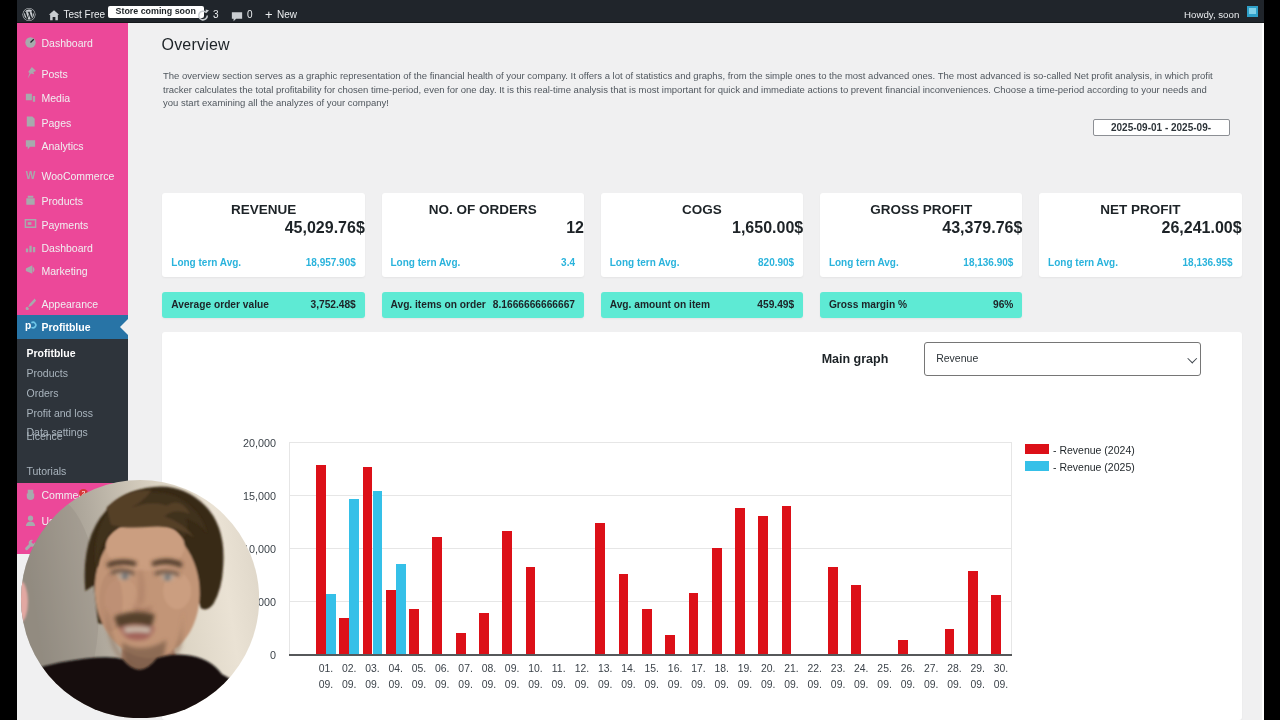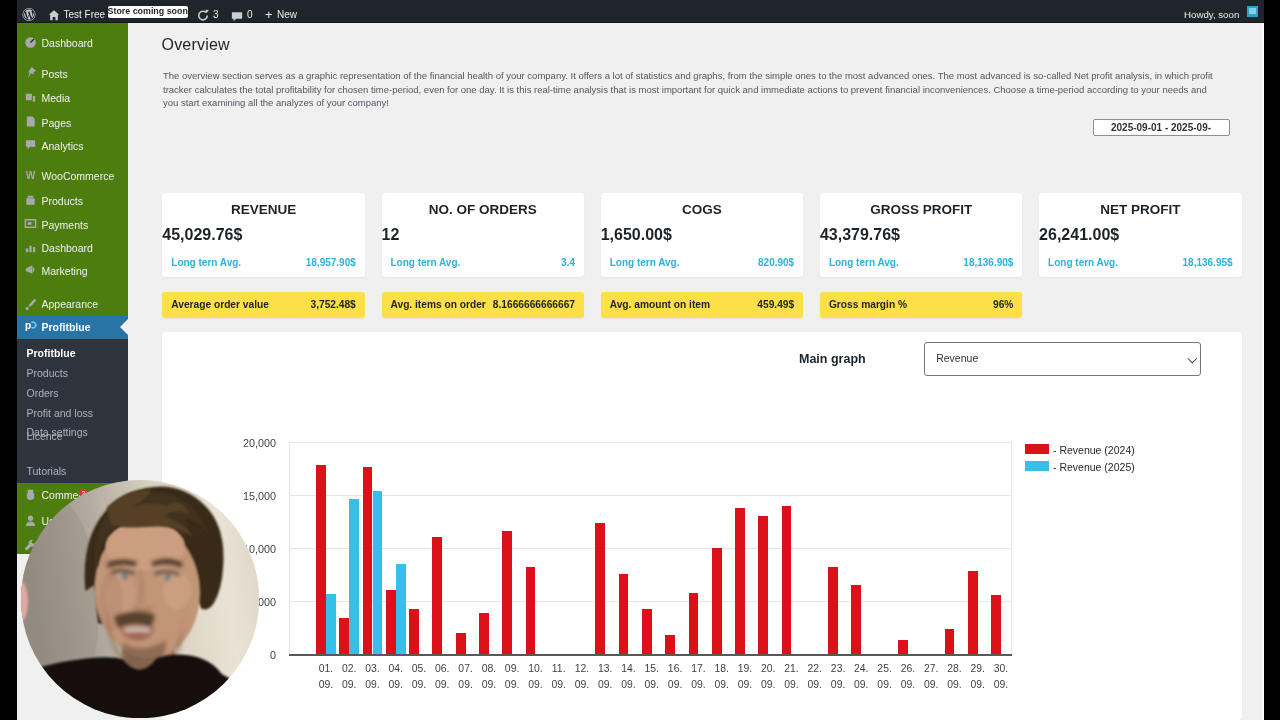--- a/index.html
+++ b/index.html
@@ -1,39 +1,39 @@
 <!DOCTYPE html>
 <html><head><meta charset="utf-8">
 <style>
 *{margin:0;padding:0;box-sizing:border-box;font-family:"Liberation Sans",sans-serif}
 html,body{width:1280px;height:720px;overflow:hidden;background:#000}
 #page{position:relative;width:1280px;height:720px;background:#000}
 #screen{position:absolute;left:17px;top:0;width:1247px;height:720px;background:#f0f0f1}
 #abar{position:absolute;left:17px;top:0;width:1247px;height:22.5px;background:#20252b;border-bottom:1.5px solid #14181b;color:#ebeef0;font-size:10px;z-index:3}
 .ab{position:absolute;top:4px;height:21px;line-height:21px;white-space:nowrap}
-#side{position:absolute;left:17px;top:22.5px;width:111px;height:531px;background:#4d7c0f;z-index:2}
+#side{position:absolute;left:17px;top:22.5px;width:111px;height:531px;background:#ec4899;z-index:2}
 .mr{position:absolute;left:0;width:111px;height:24.5px;color:#f0f0f1;font-size:10.5px}
 .mr span{position:absolute;left:24.5px;top:6.5px}
 .mi{position:absolute;left:6.5px;top:5px;width:13px;height:13px}
 #sub{position:absolute;left:0;top:316.5px;width:111px;height:144px;background:#2e343b}
 #active{position:absolute;left:0;top:-24px;width:111px;height:24px;background:#2874a6;color:#fff;font-size:10.5px}
 #active span{position:absolute;left:24.5px;top:6px;font-weight:bold}
 #arrow{position:absolute;right:0;top:4px;width:0;height:0;border-top:8px solid transparent;border-bottom:8px solid transparent;border-right:8px solid #f0f0f1}
 .sr{position:absolute;left:9.5px;width:98px;color:#a9b4bd;font-size:10.5px}
 .sa{color:#fff;font-weight:bold}
 h1{position:absolute;left:161.5px;top:36px;font-size:16px;font-weight:500;color:#1d2327;letter-spacing:.2px}
 #para{position:absolute;left:163px;top:69px;font-size:9.5px;line-height:13.6px;color:#50575e;white-space:nowrap}
 #dateb{position:absolute;left:1092.5px;top:118.6px;width:137px;height:17.5px;background:#fff;border:1px solid #8c8f94;border-radius:2px;font-size:10px;font-weight:bold;color:#2c3338;text-align:center;line-height:16px}
 .card{position:absolute;top:192.7px;width:202.5px;height:84.3px;background:#fff;border-radius:3px;box-shadow:0 1px 2px rgba(0,0,0,.05)}
 .ct{margin-top:9px;text-align:center;font-size:13.5px;font-weight:bold;color:#1d2327}
-.cv{text-align:left;font-size:16px;font-weight:bold;color:#1d2327;margin-top:9px}
+.cv{text-align:right;font-size:16px;font-weight:bold;color:#1d2327;margin-top:2px}
 .ca{position:absolute;left:9px;right:9px;top:64.5px;display:flex;justify-content:space-between;font-size:10px;font-weight:bold;color:#2ab3dc}
-.scard{position:absolute;top:291.5px;width:202.5px;height:26.8px;background:#fde047;border-radius:3px;display:flex;justify-content:space-between;align-items:center;padding:1px 9px;font-size:10.2px;font-weight:bold;color:#1d2327;box-shadow:0 1px 2px rgba(0,0,0,.05)}
+.scard{position:absolute;top:291.5px;width:202.5px;height:26.8px;background:#5eead4;border-radius:3px;display:flex;justify-content:space-between;align-items:center;padding:1px 9px;font-size:10.2px;font-weight:bold;color:#1d2327;box-shadow:0 1px 2px rgba(0,0,0,.05)}
 #gcard{position:absolute;left:162.3px;top:331.8px;width:1080.2px;height:388.2px;background:#fff;border-radius:3px;box-shadow:0 1px 2px rgba(0,0,0,.05)}
-#mglab{position:absolute;left:799px;top:351.5px;width:112px;text-align:left;font-size:12.5px;font-weight:bold;color:#1d2327}
+#mglab{position:absolute;left:799px;top:351.5px;width:112px;text-align:center;font-size:12.5px;font-weight:bold;color:#1d2327}
 #gsel{position:absolute;left:924.2px;top:342.3px;width:277.3px;height:33.4px;background:#fff;border:1px solid #767676;border-radius:3px;font-size:10.5px;color:#2c3338;line-height:31px;padding-left:11px}
 #gsel:after{content:"";position:absolute;right:4.5px;top:11.5px;width:5.5px;height:5.5px;border-right:1.4px solid #3c434a;border-bottom:1.4px solid #3c434a;transform:rotate(45deg)}
 .gl{position:absolute;left:289px;width:723px;height:1px;background:#e6e6e6}
 #xaxis{position:absolute;left:289px;top:654.4px;width:723px;height:2px;background:#56585a}
 #yax{position:absolute;left:289px;top:442.1px;width:1px;height:213px;background:#e6e6e6}
 #yax2{position:absolute;left:1011px;top:442.1px;width:1px;height:213px;background:#e6e6e6}
 .yl{position:absolute;width:44px;left:232px;text-align:right;font-size:10.8px;color:#3c434a}
 .br{position:absolute;width:9.9px;background:#dc1018}
 .bb{position:absolute;width:9.9px;background:#35c0e8}
 .xl{position:absolute;top:661px;width:23px;text-align:center;font-size:10.4px;line-height:15.6px;color:#3c434a}
@@ -45,21 +45,21 @@
 <div id="screen"></div>
 <div id="abar">
  <svg class="ab" style="left:5px;top:4px" width="14" height="14" viewBox="0 0 20 20">
         <circle cx="10" cy="10" r="9.3" fill="#c9cdd1"></circle>
         <path fill="#1d2327" d="M10 1.6a8.4 8.4 0 1 0 0 16.8A8.4 8.4 0 0 0 10 1.6zm-7 8.4c0-1 .22-1.97.6-2.84l3.35 9.19A7.05 7.05 0 0 1 3 10zm7 7.05c-.69 0-1.36-.1-2-.29l2.12-6.17 2.18 5.96.05.1c-.74.26-1.53.4-2.35.4zm.97-10.36c.43-.02.81-.07.81-.07.38-.04.34-.6-.04-.58 0 0-1.15.09-1.9.09-.7 0-1.87-.09-1.87-.09-.38-.02-.43.56-.04.58 0 0 .36.05.74.07l1.1 3.03-1.55 4.66-2.59-7.69c.43-.02.81-.07.81-.07.38-.04.34-.6-.04-.58 0 0-1.15.09-1.9.09l-.46-.01A7.05 7.05 0 0 1 10 2.95c1.84 0 3.51.7 4.77 1.85h-.09c-.69 0-1.18.6-1.18 1.25 0 .58.33 1.07.69 1.65.27.47.58 1.07.58 1.94 0 .6-.23 1.3-.53 2.27l-.7 2.34-2.57-7.62zm2.6 9.4 2.14-6.19c.4-1 .53-1.8.53-2.51 0-.26-.02-.5-.05-.72a7.03 7.03 0 0 1-2.62 9.42z"></path>
       </svg>
  <svg class="ab" style="left:31px;top:5px" width="12" height="12" viewBox="0 0 14 14">
         <path fill="#c9cdd1" d="M7 1 L13 6.2 H11.5 V12.5 H8.6 V8.8 H5.4 V12.5 H2.5 V6.2 H1 Z"></path>
       </svg>
  <span class="ab" style="left:46.5px">Test Free</span>
- <span class="ab" style="left:90.5px;top:6px;height:11.5px;line-height:11.5px;background:#fff;color:#1d2327;font-size:8.9px;font-weight:bold;padding:0 0;border-radius:2px">Store coming soon</span>
+ <span class="ab" style="left:90.5px;top:6px;height:11.5px;line-height:11.5px;background:#fff;color:#1d2327;font-size:8.9px;font-weight:bold;padding:0 8px;border-radius:2px">Store coming soon</span>
  <svg class="ab" style="left:180px;top:5px" width="12" height="12" viewBox="0 0 14 14">
         <path fill="none" stroke="#c9cdd1" stroke-width="1.8" d="M12 7a5 5 0 1 1-1.5-3.5"></path>
         <path fill="#c9cdd1" d="M10 0 L14 1 L10.8 4.5 Z"></path>
       </svg>
  <span class="ab" style="left:196px">3</span>
  <svg class="ab" style="left:214px;top:5.5px" width="12" height="11" viewBox="0 0 14 12">
         <path fill="#c9cdd1" d="M1 1 h12 v7.5 h-7 l-3 3 v-3 h-2 z"></path>
       </svg>
  <span class="ab" style="left:230px">0</span>
  <span class="ab" style="left:248px;font-size:13px;font-weight:400">+</span>

